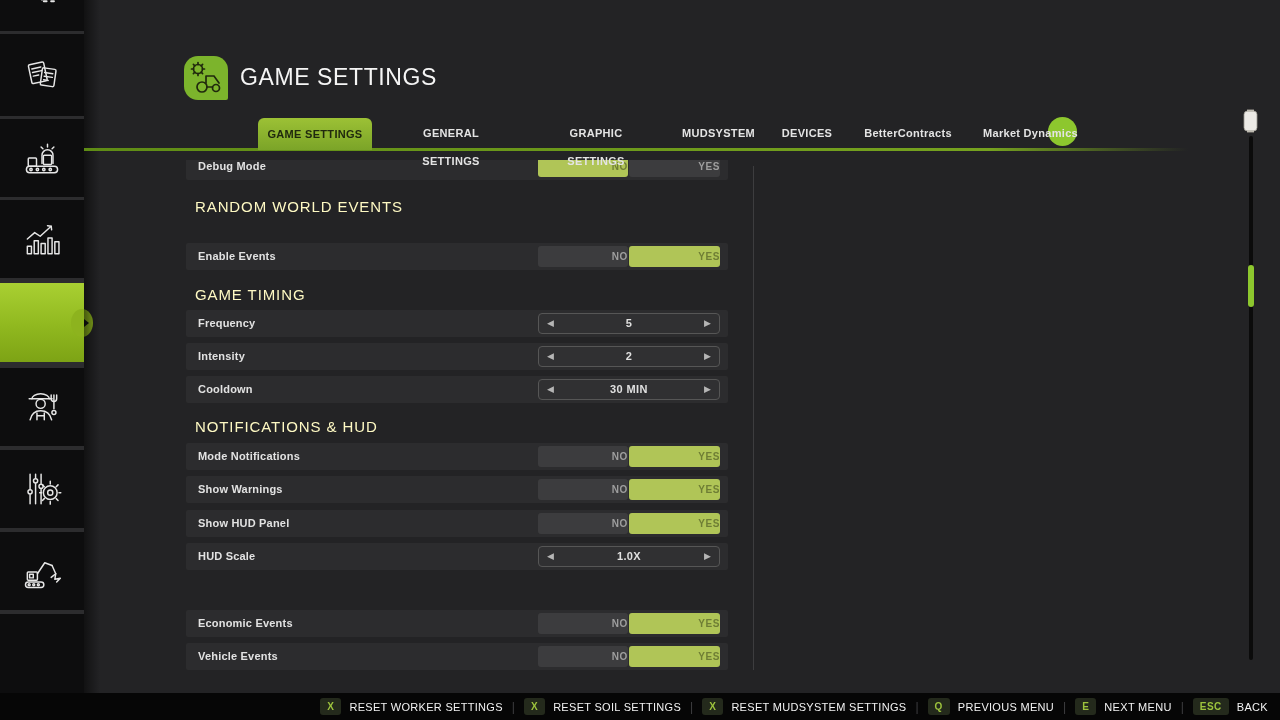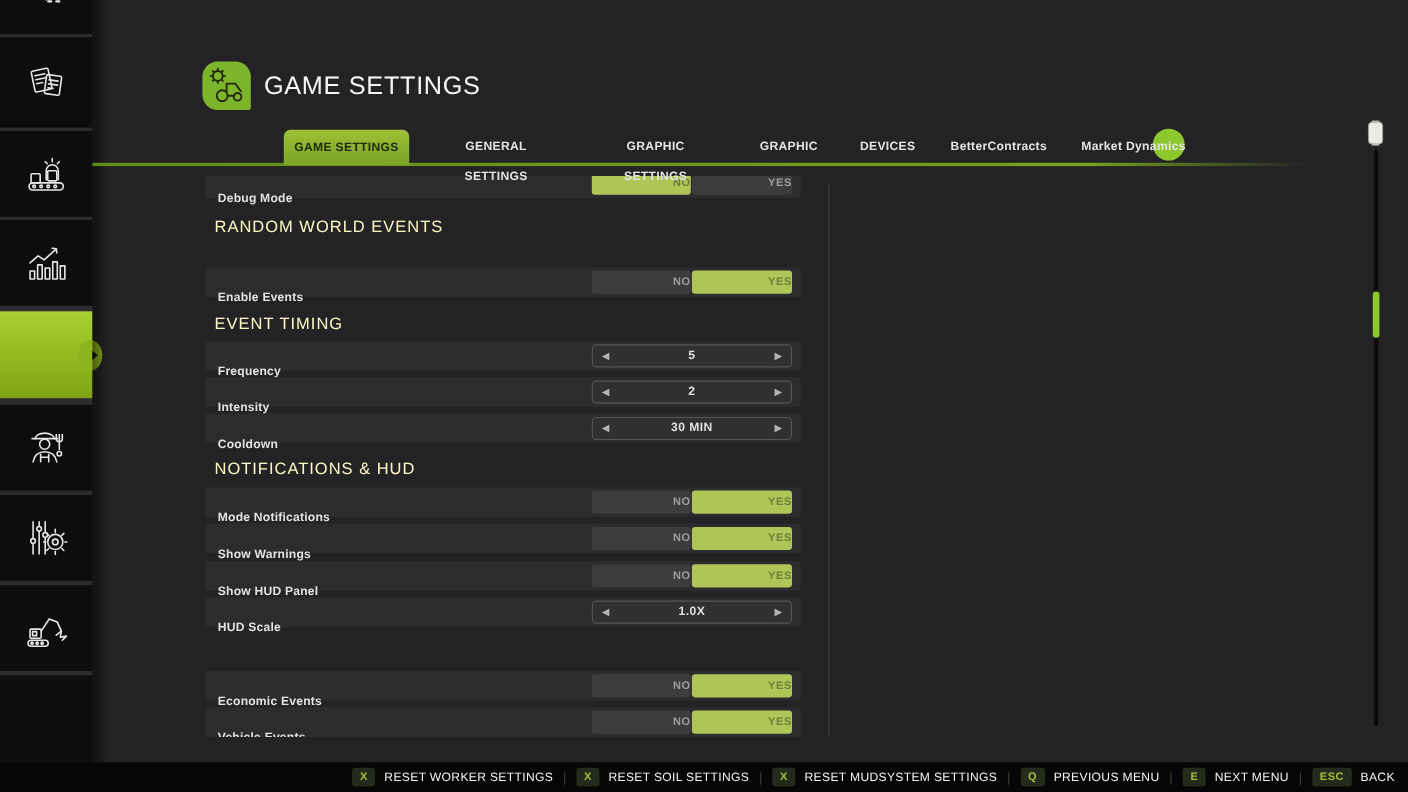--- a/index.html
+++ b/index.html
@@ -27,21 +27,21 @@
   .tab.active{top:118px;height:32px;line-height:32px;border-radius:6px 6px 0 0;
               background:linear-gradient(180deg,#9cc135,#7ba428);color:#20290e;}
   .tab-underline{position:absolute;left:84px;top:148px;width:1104px;height:3px;
                  background:linear-gradient(90deg,#5f8c15,#76a21f 82%,rgba(118,162,31,0));}
   .tab-dot{position:absolute;left:1048px;top:117px;width:29px;height:29px;border-radius:50%;
            background:#8dc72e;z-index:1;}
   
   .settings-view{position:absolute;left:186px;top:160px;width:542px;height:510px;overflow:hidden;}
   .srow{position:absolute;left:0;width:542px;height:27px;background:#2c2c2e;border-radius:2px;}
   .srow-label{position:absolute;left:12px;top:0;line-height:27px;font-size:11px;font-weight:700;
-              color:#e2e2e2;letter-spacing:.2px;margin-top:15px;}
+              color:#e2e2e2;letter-spacing:.2px;}
   .tgl{position:absolute;top:3px;height:21px;border-radius:3px;font-size:10px;font-weight:700;
        text-align:right;line-height:21px;letter-spacing:.6px;cursor:pointer;}
   .tgl.no{left:352px;width:90px;}
   .tgl.yes{left:443px;width:91px;}
   .tgl.inactive{background:#3c3c3e;color:#9e9e9e;}
   .tgl.active{background:#b0c557;color:#6f7e35;}
   .stepper{position:absolute;left:352px;top:3px;width:182px;height:21px;border:1px solid #565656;
            border-radius:4px;box-sizing:border-box;background:rgba(255,255,255,.02);}
   .stepper-val{position:absolute;left:0;width:100%;text-align:center;line-height:19px;
                font-size:11px;font-weight:700;color:#e0e0e0;letter-spacing:.4px;}
@@ -178,41 +178,41 @@
         <circle cx="32" cy="32" r="3.5"></circle>
         <path d="M23 31h5.5"></path>
       </svg>
     </div>
   <div class="page-title">GAME SETTINGS</div>
 
   <div id="tabs">
       <div class="tab active" style="left: 258px; width: 114px;">GAME SETTINGS</div>
       <div class="tab" style="left: 395px; width: 112px;">GENERAL SETTINGS</div>
       <div class="tab" style="left: 540px; width: 112px;">GRAPHIC SETTINGS</div>
-      <div class="tab" style="left: 682px; width: 70px;">GRAPHIC</div>
+      <div class="tab" style="left: 682px; width: 70px;">MUDSYSTEM</div>
       <div class="tab" style="left: 779px; width: 56px;">DEVICES</div>
       <div class="tab" style="left: 862px; width: 92px;">BetterContracts</div>
       <div class="tab" style="left: 982px; width: 97px;">Market Dynamics</div>
     </div>
   <div class="tab-dot"></div>
   <div class="tab-underline"></div>
 
   <div class="settings-view" id="settingsView">
       <div class="srow" style="top: -7px;">
         <div class="srow-label">Debug Mode</div>
         <div class="tgl no active">NO</div>
         <div class="tgl yes inactive">YES</div>
       </div>
       <div class="section-title" style="top: 38px;">RANDOM WORLD EVENTS</div>
       <div class="srow" style="top: 83px;">
         <div class="srow-label">Enable Events</div>
         <div class="tgl no inactive">NO</div>
         <div class="tgl yes active">YES</div>
       </div>
-      <div class="section-title" style="top: 126px;">EVENT TIMING</div>
+      <div class="section-title" style="top: 126px;">GAME TIMING</div>
       <div class="srow" style="top: 150px;">
         <div class="srow-label">Frequency</div>
         <div class="stepper">
           <div class="stepper-arr left">◀</div>
           <div class="stepper-val">5</div>
           <div class="stepper-arr right">▶</div>
         </div>
       </div>
       <div class="srow" style="top: 183px;">
         <div class="srow-label">Intensity</div>

